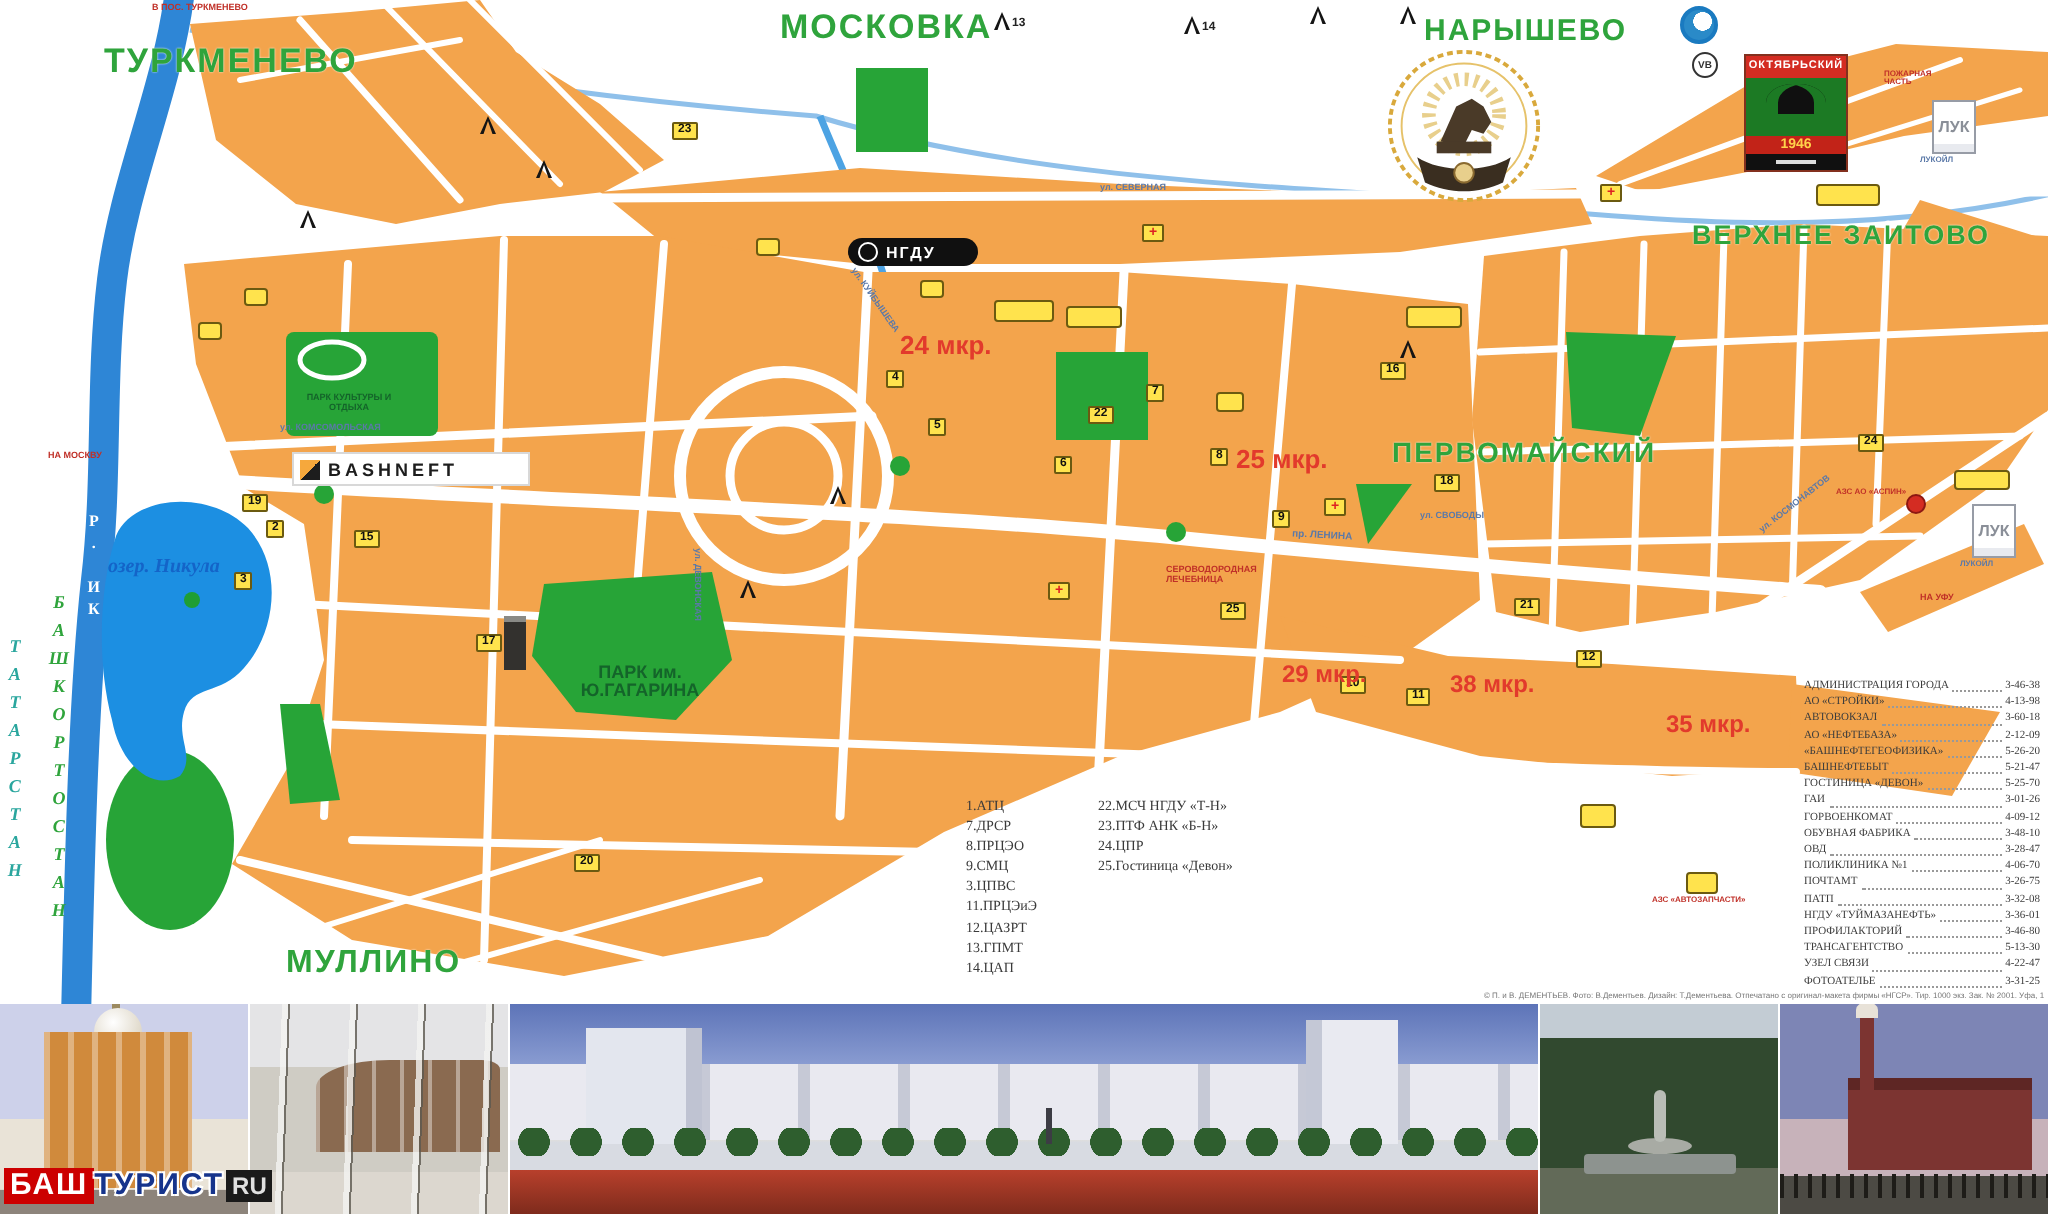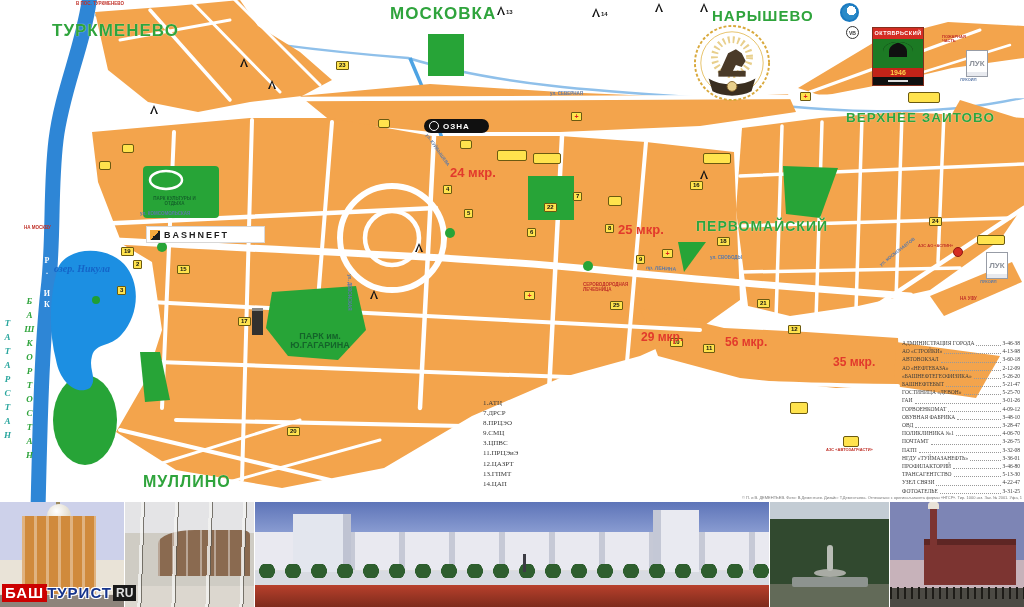--- a/index.html
+++ b/index.html
@@ -228,44 +228,44 @@
       <div class="sign-year">1946</div>
       <div class="sign-base"></div>
     </div>
 
     <div id="bashneft-box">
       <span class="bn-logo"></span>
       <span class="bn-text">BASHNEFT</span>
     </div>
     <div id="ozna-box">
       <span class="oz-circ"></span>
-      <span class="oz-text">ОЗНА</span>
+      <span class="oz-text">НГДУ</span>
     </div>
     <div class="luk" style="left:966px;top:50px;">ЛУК</div>
     <div class="luk" style="left:986px;top:252px;">ЛУК</div>
     <div id="company-logo"></div>
     <div id="vb-logo">VB</div>
     <div class="azs-dot"></div>
     <div class="dark-bld"></div>
 
     <div id="labels-layer">
         <div class="map-label district" style="left: 52px; top: 22px; font-size: 17px;">ТУРКМЕНЕВО</div>
         <div class="map-label district" style="left: 390px; top: 5px; font-size: 17px;">МОСКОВКА</div>
         <div class="map-label district" style="left: 712px; top: 8px; font-size: 15px;">НАРЫШЕВО</div>
         <div class="map-label district" style="left: 846px; top: 111px; font-size: 13.5px;">ВЕРХНЕЕ ЗАИТОВО</div>
         <div class="map-label district" style="left: 696px; top: 219px; font-size: 14px;">ПЕРВОМАЙСКИЙ</div>
         <div class="map-label district" style="left: 143px; top: 474px; font-size: 16px;">МУЛЛИНО</div>
         <div class="map-label park" style="left: 280px; top: 332px; font-size: 9px; width: 80px;">ПАРК им. Ю.ГАГАРИНА</div>
         <div class="map-label parksm" style="left: 147px; top: 197px; font-size: 4.5px; width: 55px;">ПАРК КУЛЬТУРЫ И ОТДЫХА</div>
         <div class="map-label micro" style="left: 450px; top: 166px; font-size: 13px;">24 мкр.</div>
         <div class="map-label micro" style="left: 618px; top: 223px; font-size: 13px;">25 мкр.</div>
         <div class="map-label micro" style="left: 641px; top: 331px; font-size: 12px;">29 мкр.</div>
-        <div class="map-label micro" style="left: 725px; top: 336px; font-size: 12px;">56 мкр.</div>
+        <div class="map-label micro" style="left: 725px; top: 336px; font-size: 12px;">38 мкр.</div>
         <div class="map-label micro" style="left: 833px; top: 356px; font-size: 12px;">35 мкр.</div>
-        <div class="map-label water" style="left: 54px; top: 264px; font-size: 10px;">озер. Никула</div>
+        <div class="map-label water" style="left: 54px; top: 279px; font-size: 10px;">озер. Никула</div>
         <div class="map-label riverv" style="left: 42px; top: 256px; font-size: 8px;">Р. ИК</div>
         <div class="map-label tat" style="left: 2px; top: 318px; font-size: 9px;">ТАТАРСТАН</div>
         <div class="map-label bash" style="left: 24px; top: 296px; font-size: 9px;">БАШКОРТОСТАН</div>
         <div class="map-label red" style="left: 76px; top: 2px; font-size: 4.5px;">В ПОС. ТУРКМЕНЕВО</div>
         <div class="map-label red" style="left: 24px; top: 226px; font-size: 4.5px;">НА МОСКВУ</div>
         <div class="map-label red" style="left: 960px; top: 297px; font-size: 4.5px;">НА УФУ</div>
         <div class="map-label red" style="left: 942px; top: 35px; font-size: 4px; width: 36px;">ПОЖАРНАЯ ЧАСТЬ</div>
         <div class="map-label red" style="left: 583px; top: 283px; font-size: 4.5px; width: 52px;">СЕРОВОДОРОДНАЯ ЛЕЧЕБНИЦА</div>
         <div class="map-label red" style="left: 918px; top: 244px; font-size: 4px;">АЗС АО «АСПИН»</div>
         <div class="map-label red" style="left: 826px; top: 448px; font-size: 4px;">АЗС «АВТОЗАПЧАСТИ»</div>
@@ -359,20 +359,26 @@
           <div class="legend-item" style="">1.АТЦ</div>
           <div class="legend-item" style="">7.ДРСР</div>
           <div class="legend-item" style="">8.ПРЦЭО</div>
           <div class="legend-item" style="">9.СМЦ</div>
           <div class="legend-item" style="">3.ЦПВС</div>
           <div class="legend-item" style="">11.ПРЦЭиЭ</div>
           <div class="legend-item" style="">12.ЦАЗРТ</div>
           <div class="legend-item" style="">13.ГПМТ</div>
           <div class="legend-item" style="">14.ЦАП</div>
         </div>
+        <div class="legend-col" style="">
+          <div class="legend-item" style="">22.МСЧ НГДУ «Т-Н»</div>
+          <div class="legend-item" style="">23.ПТФ АНК «Б-Н»</div>
+          <div class="legend-item" style="">24.ЦПР</div>
+          <div class="legend-item" style="">25.Гостиница «Девон»</div>
+        </div>
       </div>
 
     <div id="directory">
         <div class="dir-row" style="">
           <div class="dir-name" style="">АДМИНИСТРАЦИЯ ГОРОДА</div>
           <div class="dir-leader" style=""></div>
           <div class="dir-phone" style="">3-46-38</div>
         </div>
         <div class="dir-row" style="">
           <div class="dir-name" style="">АО «СТРОЙКИ»</div>

